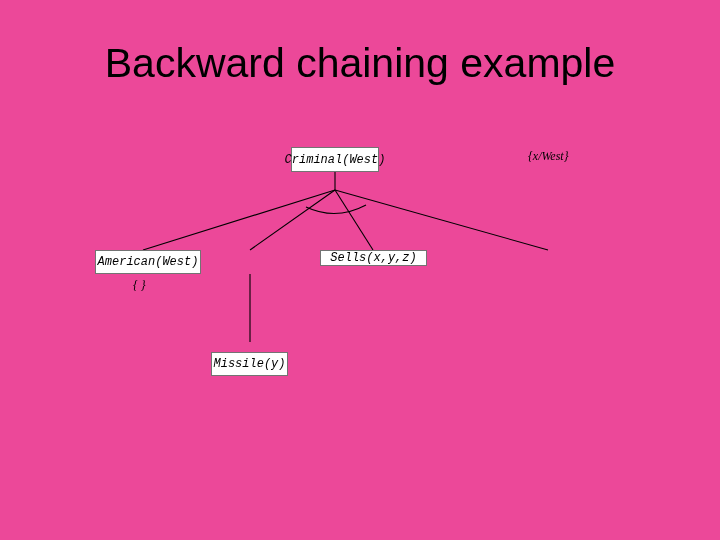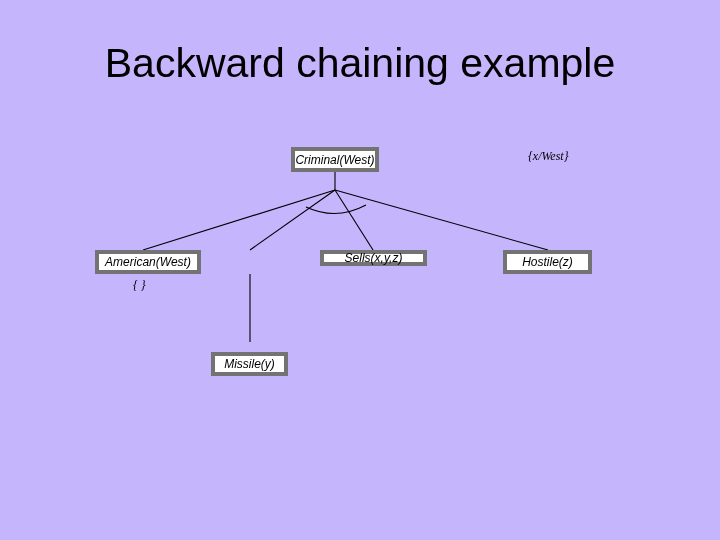--- a/index.html
+++ b/index.html
@@ -12,21 +12,21 @@
     height: 540px;
     position: relative;
     overflow: hidden;
     font-family: "Liberation Serif", serif;
   }
   #slide {
     position: absolute;
     left: 0; top: 0;
     width: 720px;
     height: 540px;
-    background: #c4b5fd;
+    background: #ec4899;
   }
   .title {
     position: absolute;
     left: 0;
     top: 40px;
     width: 720px;
     text-align: center;
     font-family: "Liberation Sans", sans-serif;
     font-size: 41px;
     font-weight: normal;
@@ -36,24 +36,24 @@
   }
   #tree-svg {
     position: absolute;
     left: 0; top: 0;
     width: 720px;
     height: 540px;
   }
   .node {
     position: absolute;
     box-sizing: border-box;
-    border: 4px solid #737373;
+    border: 1px solid #737373;
     background: #ffffff;
     color: #000000;
-    font-family: Liberation Sans, sans-serif;
+    font-family: Liberation Mono, monospace;
     font-style: italic;
     font-size: 12px;
     line-height: 1;
     display: flex;
     align-items: center;
     justify-content: center;
     white-space: nowrap;
     text-align: right;
   }
   .sub-label {
@@ -97,21 +97,20 @@
     <line x1="250" y1="274" x2="250" y2="342" stroke="#000000" stroke-width="1.1"></line>
   </svg>
 
   <div class="node" id="node-criminal">Criminal(West)</div>
 
   <div class="node" id="node-american">American(West)</div>
 
 
   <div class="node" id="node-sells">Sells(x,y,z)</div>
 
-  <div class="node" id="node-hostile">Hostile(z)</div>
 
   <div class="node" id="node-missile">Missile(y)</div>
 
   <div class="sub-label" id="label-x-west">{x/West}</div>
 
   <div class="sub-label" id="label-empty">{ }</div>
 
 </div>
 
 </body></html>

